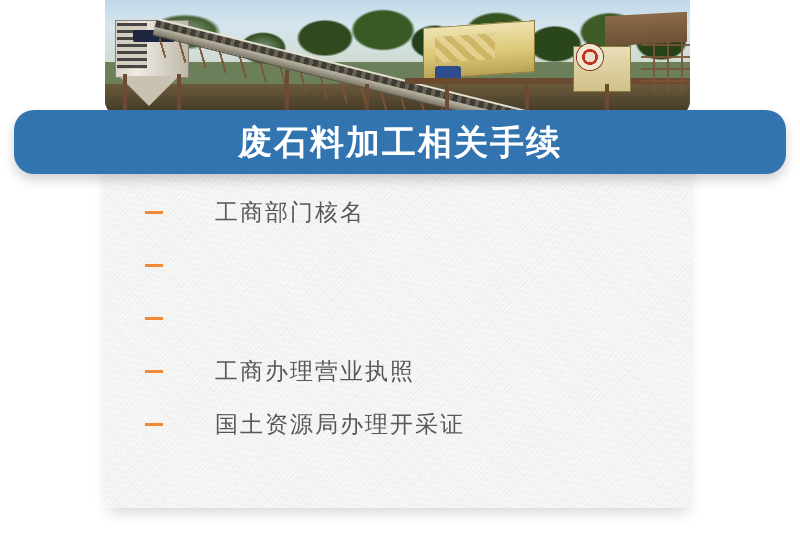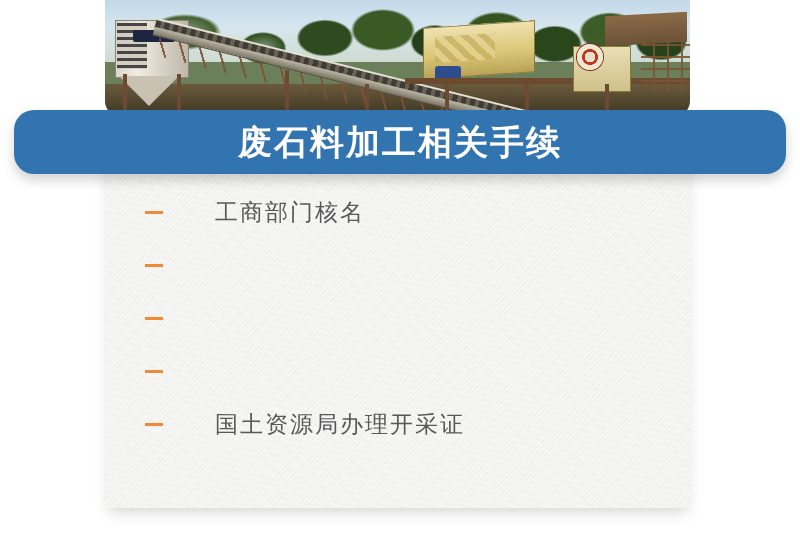--- a/index.html
+++ b/index.html
@@ -302,20 +302,21 @@
         <span class="item-label">工商部门核名</span>
       </div>
       <div class="list-item">
         <span class="dash"></span>
       </div>
       <div class="list-item">
         <span class="dash"></span>
       </div>
       <div class="list-item">
         <span class="dash"></span>
+        <span class="item-label">工商办理营业执照</span>
       </div>
       <div class="list-item">
         <span class="dash"></span>
         <span class="item-label">国土资源局办理开采证</span>
       </div>
     </div>
   </div>
 
   <div class="banner">
     <span class="banner-title">废石料加工相关手续</span>

